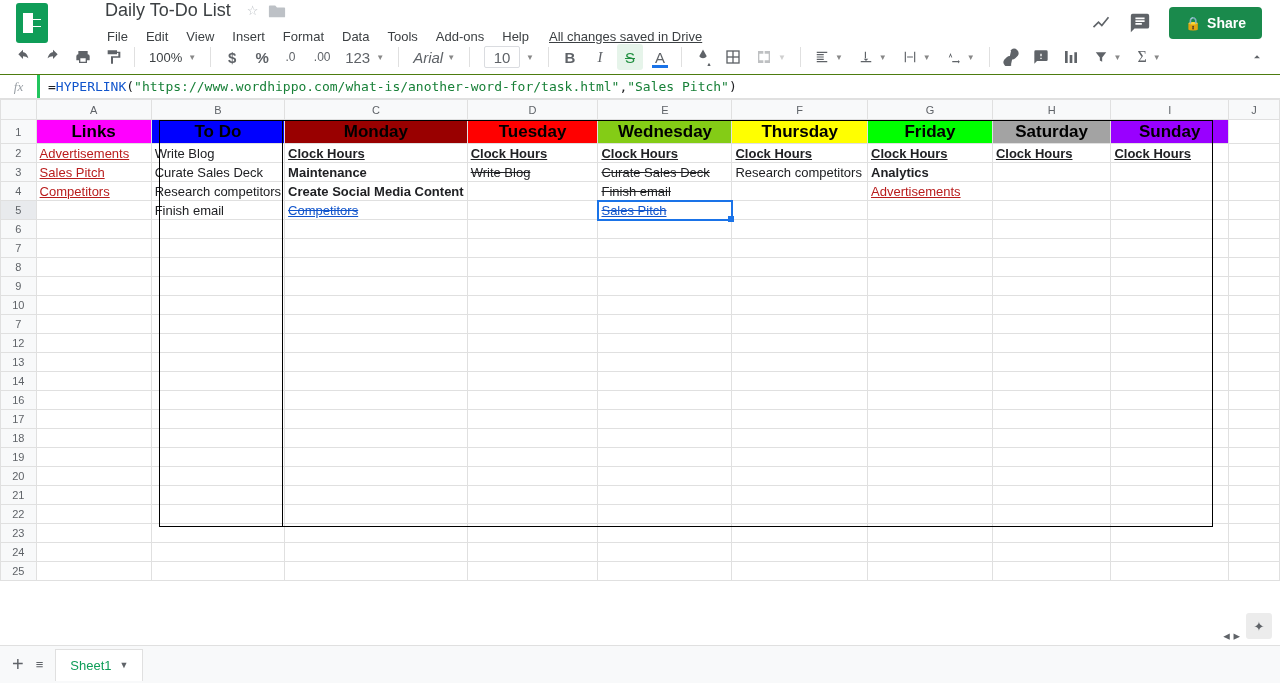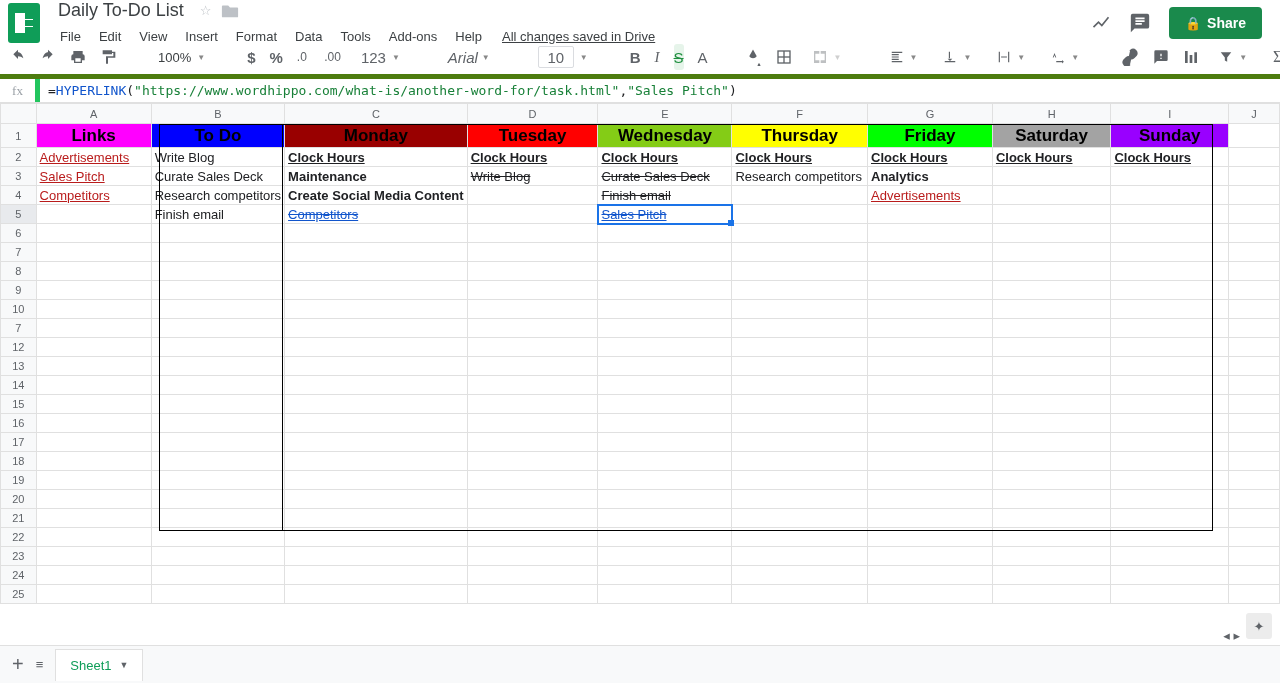--- a/index.html
+++ b/index.html
@@ -1,49 +1,49 @@
 <!DOCTYPE html>
 <html><head>
 <meta charset="utf-8">
 <style>
   * { box-sizing: border-box; }
   html, body { margin:0; padding:0; font-family: Arial, sans-serif; font-size:13px; color:#202124; background:#fff; height:100%; overflow:hidden;}
   
-  .titlebar { display:flex; align-items:center; padding:6px 12px 0 8px; height:40px;}
+  .titlebar { display:flex; align-items:center; padding:6px 12px 0 16px; height:40px;gap:39px;}
   .doc-icon { width:32px; height:40px; background:#0f9d58; border-radius:3px; margin-right:12px; position:relative; display:flex; align-items:center; justify-content:center;}
   .doc-icon .inner { width:18px; height:20px; background:#fff; display:grid; grid-template-columns:1fr 1fr; grid-template-rows:1fr 1fr 1fr; gap:1px;}
   .doc-icon .inner div { background:#0f9d58;}
   .doc-icon .inner div:nth-child(odd){background:#fff;}
   .doc-title-area { display:flex; flex-direction:column; flex:1; }
   .title-row { display:flex; align-items:center; gap:10px;}
   .doc-title { font-size:18px; color:#3c4043; padding:2px 6px; }
   .star, .folder { color:#bdc1c6; cursor:pointer;}
   .menubar { display:flex; gap:2px; padding-top:2px;}
   .menubar span { padding:4px 8px; color:#3c4043; border-radius:3px; cursor:pointer;}
   .saved-text { color:#5f6368; text-decoration: underline; margin-left:2px; cursor:pointer;}
   .titlebar-right { display:flex; align-items:center; gap:18px; padding-right:6px;}
   .titlebar-right .iconbtn { color:#5f6368; cursor:pointer; display:flex; align-items:center; justify-content:center;}
   .share-btn { display:flex; align-items:center; gap:6px; background:#1a8a4c; color:#fff; padding:8px 16px; border-radius:4px; font-weight:600; font-size:14px; cursor:pointer;}
   .share-btn .lock { font-size:13px;}
   
-  .toolbar-wrap { border-bottom:5px solid #4d7c0f; padding:4px 10px; display:flex; align-items:center; gap:14px; position:relative;}
+  .toolbar-wrap { border-bottom:1px solid #4d7c0f; padding:4px 10px; display:flex; align-items:center; gap:4px; position:relative;}
   .tb { width:26px; height:26px; display:flex; align-items:center; justify-content:center; color:#5f6368; border-radius:3px; cursor:pointer; font-size:15px;}
   .tb.wide { width:auto; padding:0 6px; gap:4px;}
   .tb .drop { font-size:8px; margin-left:2px; color:#888;}
   .sep { width:1px; height:20px; background:#e0e0e0; margin:0 4px;}
   .zoom-display{ font-size:13px; color:#3c4043; }
   .font-name { width:80px; text-align:left;font-style:italic;}
   .font-size { width:36px; border:1px solid #dadce0; text-align:center; height:22px; display:flex; align-items:center; justify-content:center; border-radius:2px;}
   .strike-active{ background:#e6f4ea; color:#1e8e3e; border-radius:3px;}
   .text-color-btn { position:relative;}
   .text-color-btn .underline-bar{ position:absolute; bottom:2px; left:5px; right:5px; height:3px; background:#1a73e8;}
   .collapse-caret{ margin-left:auto; width:26px; height:26px; display:flex; align-items:center; justify-content:center; color:#5f6368; cursor:pointer;}
   
   .formula-bar { display:flex; align-items:center; border-bottom:1px solid #e0e0e0; height:24px;}
-  .fx-label { width:40px; text-align:center; color:#9aa0a6; font-family:Georgia, serif; font-size:13px; border-right:5px solid #22c55e; height:100%; display:flex; align-items:center; justify-content:center;}
+  .fx-label { width:40px; text-align:center; color:#9aa0a6; font-style:italic; font-family:Georgia, serif; font-size:13px; border-right:3px solid #22c55e; height:100%; display:flex; align-items:center; justify-content:center;}
   .formula-input { flex:1; padding:0 8px; font-family: 'Consolas', monospace; font-size:13px;}
   .formula-input .fn{ color:#1155cc;}
   .formula-input .str{ color:#188038;}
   
   .grid-area { position:relative; height: calc(100% - 40px - 38px - 24px - 38px); overflow:hidden; }
   table.sheet { border-collapse:collapse; table-layout:fixed; }
   .colhdr th, .rowhdr { background:#f8f9fa; color:#5f6368; font-weight:normal; font-size:11px; text-align:center; border:1px solid #e0e0e0; position:sticky;}
   .colhdr th { height:20px; top:0;}
   .corner { width:40px; background:#f8f9fa; border:1px solid #e0e0e0;}
   .rowhdr { width:40px; height:19px;}
@@ -449,33 +449,20 @@
           <td class=""></td>
           <td class=""></td>
           <td class=""></td>
           <td class=""></td>
           <td class=""></td>
           <td class=""></td>
           <td class=""></td>
           <td class=""></td>
         </tr>
         <tr>
-          <th class="rowhdr ">15</th>
-          <td class=""></td>
-          <td class=""></td>
-          <td class=""></td>
-          <td class=""></td>
-          <td class=""></td>
-          <td class=""></td>
-          <td class=""></td>
-          <td class=""></td>
-          <td class=""></td>
-          <td class=""></td>
-        </tr>
-        <tr>
           <th class="rowhdr ">16</th>
           <td class=""></td>
           <td class=""></td>
           <td class=""></td>
           <td class=""></td>
           <td class=""></td>
           <td class=""></td>
           <td class=""></td>
           <td class=""></td>
           <td class=""></td>

